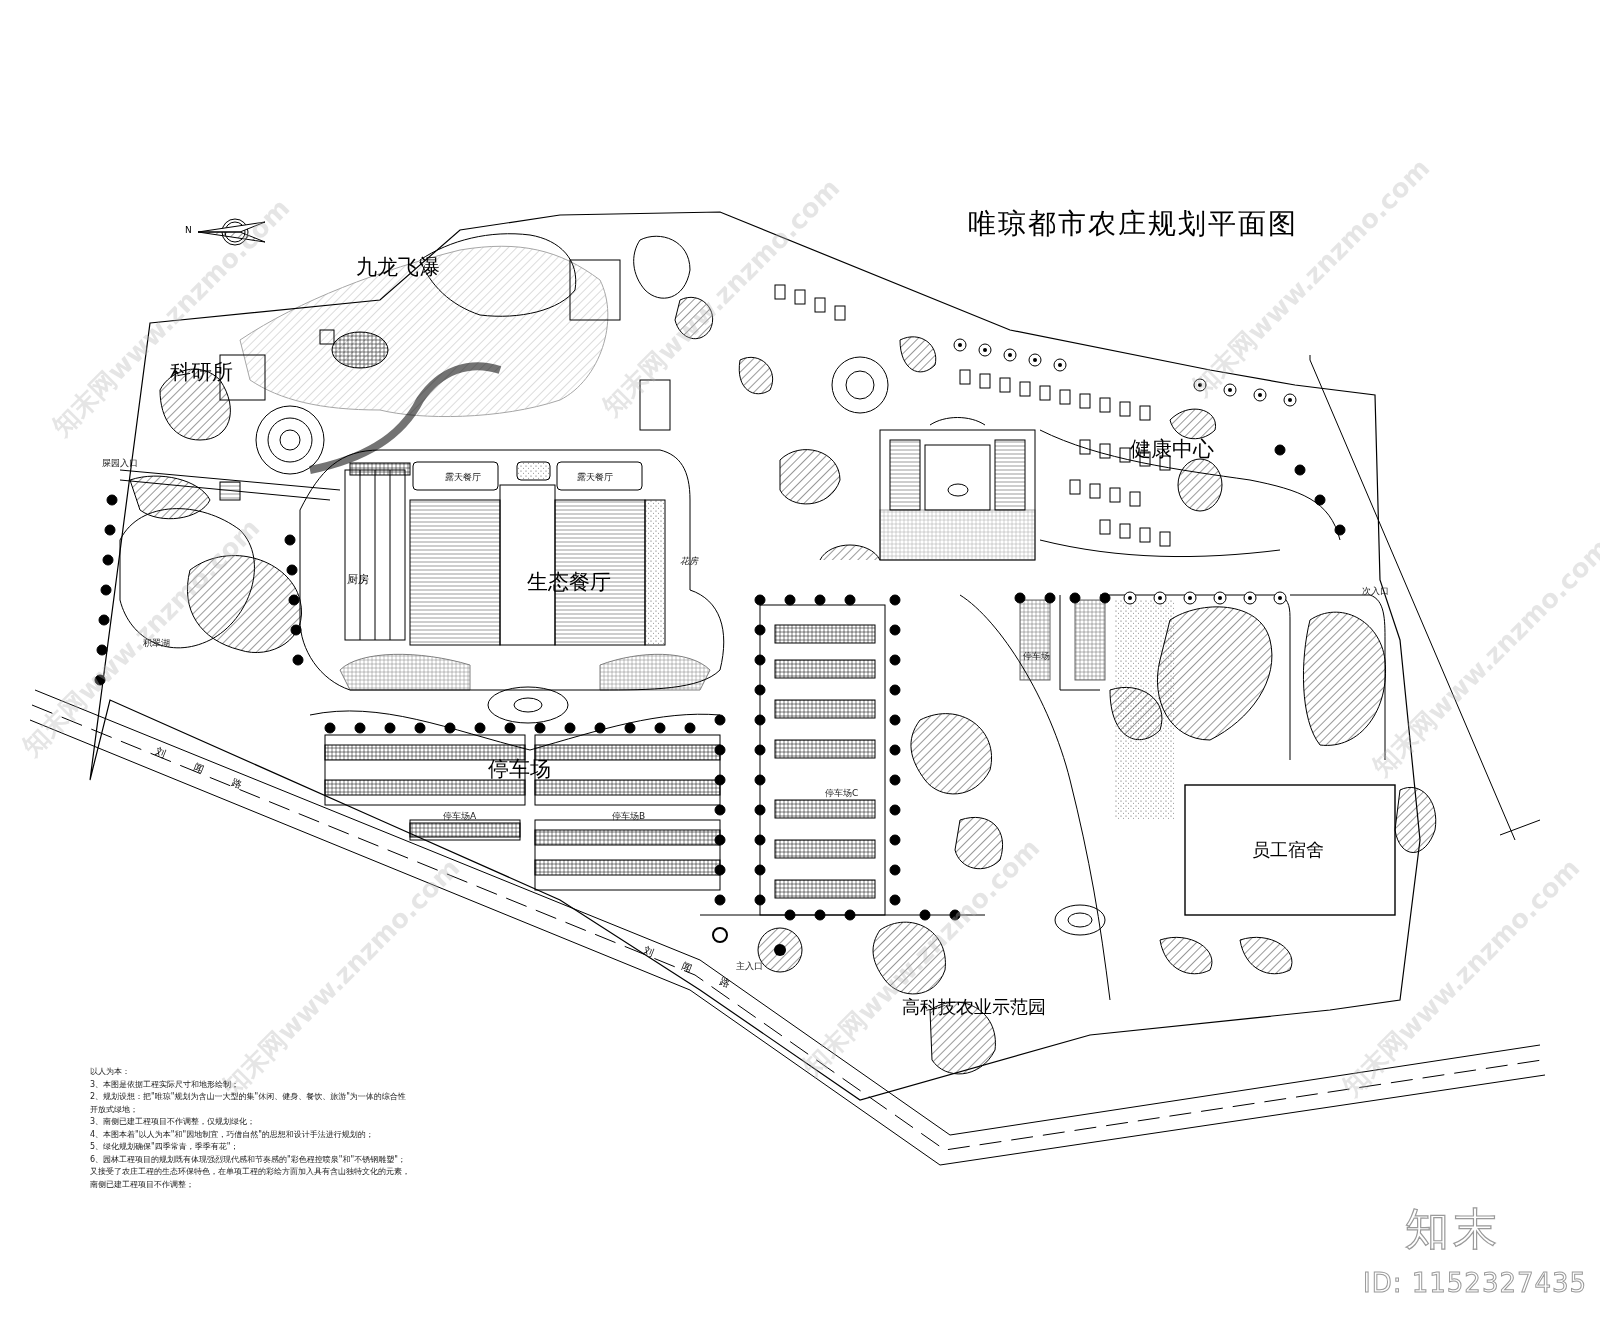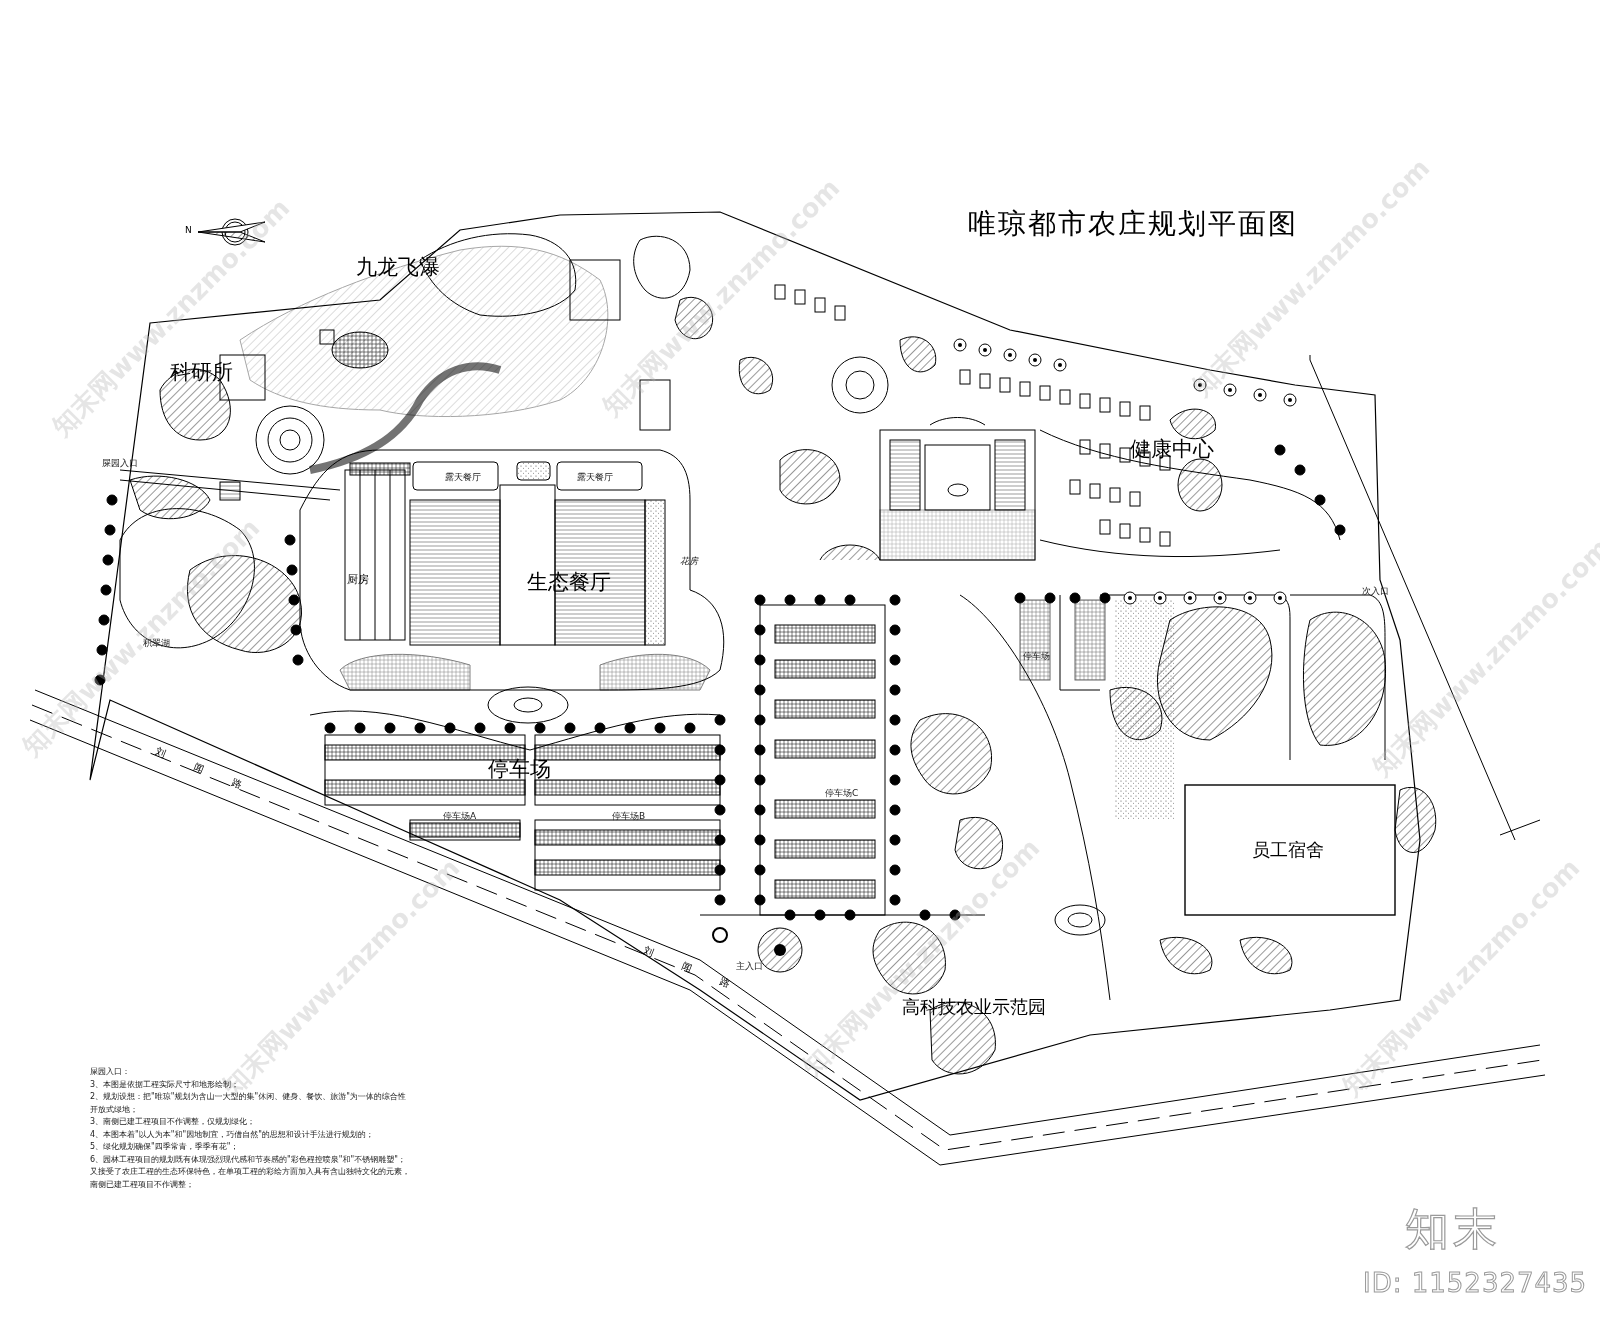--- a/index.html
+++ b/index.html
@@ -360,21 +360,21 @@
 <div class="lbl area-sm" style="left:680px;top:555px;font-style:italic;">花房</div>
 <div class="lbl area-lg" style="left:1130px;top:435px;">健康中心</div>
 <div class="lbl area-sm" style="left:1362px;top:585px;">次入口</div>
 <div class="lbl area-sm" style="left:736px;top:960px;">主入口</div>
 <div class="lbl" style="left:1252px;top:838px;font-size:18px;">员工宿舍</div>
 <div class="lbl" style="left:902px;top:995px;font-size:18px;">高科技农业示范园</div>
 <div class="lbl" style="left:152px;top:764px;font-size:10px;transform:rotate(22deg);letter-spacing:14px;">刘 闻 路</div>
 <div class="lbl" style="left:640px;top:963px;font-size:10px;transform:rotate(22deg);letter-spacing:14px;">刘 闻 路</div>
 
 <div class="notes">
-  <div>屎园入口：</div>
+  <div>以人为本：</div>
   <div>3、本图是依据工程实际尺寸和地形绘制；</div>
   <div>2、规划设想：把"唯琼"规划为含山一大型的集"休闲、健身、餐饮、旅游"为一体的综合性</div>
   <div>    开放式绿地；</div>
   <div>3、南侧已建工程项目不作调整，仅规划绿化；</div>
   <div>4、本图本着"以人为本"和"因地制宜，巧借自然"的思想和设计手法进行规划的；</div>
   <div>5、绿化规划确保"四季常青，季季有花"；</div>
   <div>6、园林工程项目的规划既有体现强烈现代感和节奏感的"彩色程控喷泉"和"不锈钢雕塑"；</div>
   <div>    又接受了农庄工程的生态环保特色，在单项工程的彩绘方面加入具有含山独特文化的元素，</div>
   <div>    南侧已建工程项目不作调整；</div>
 </div>

